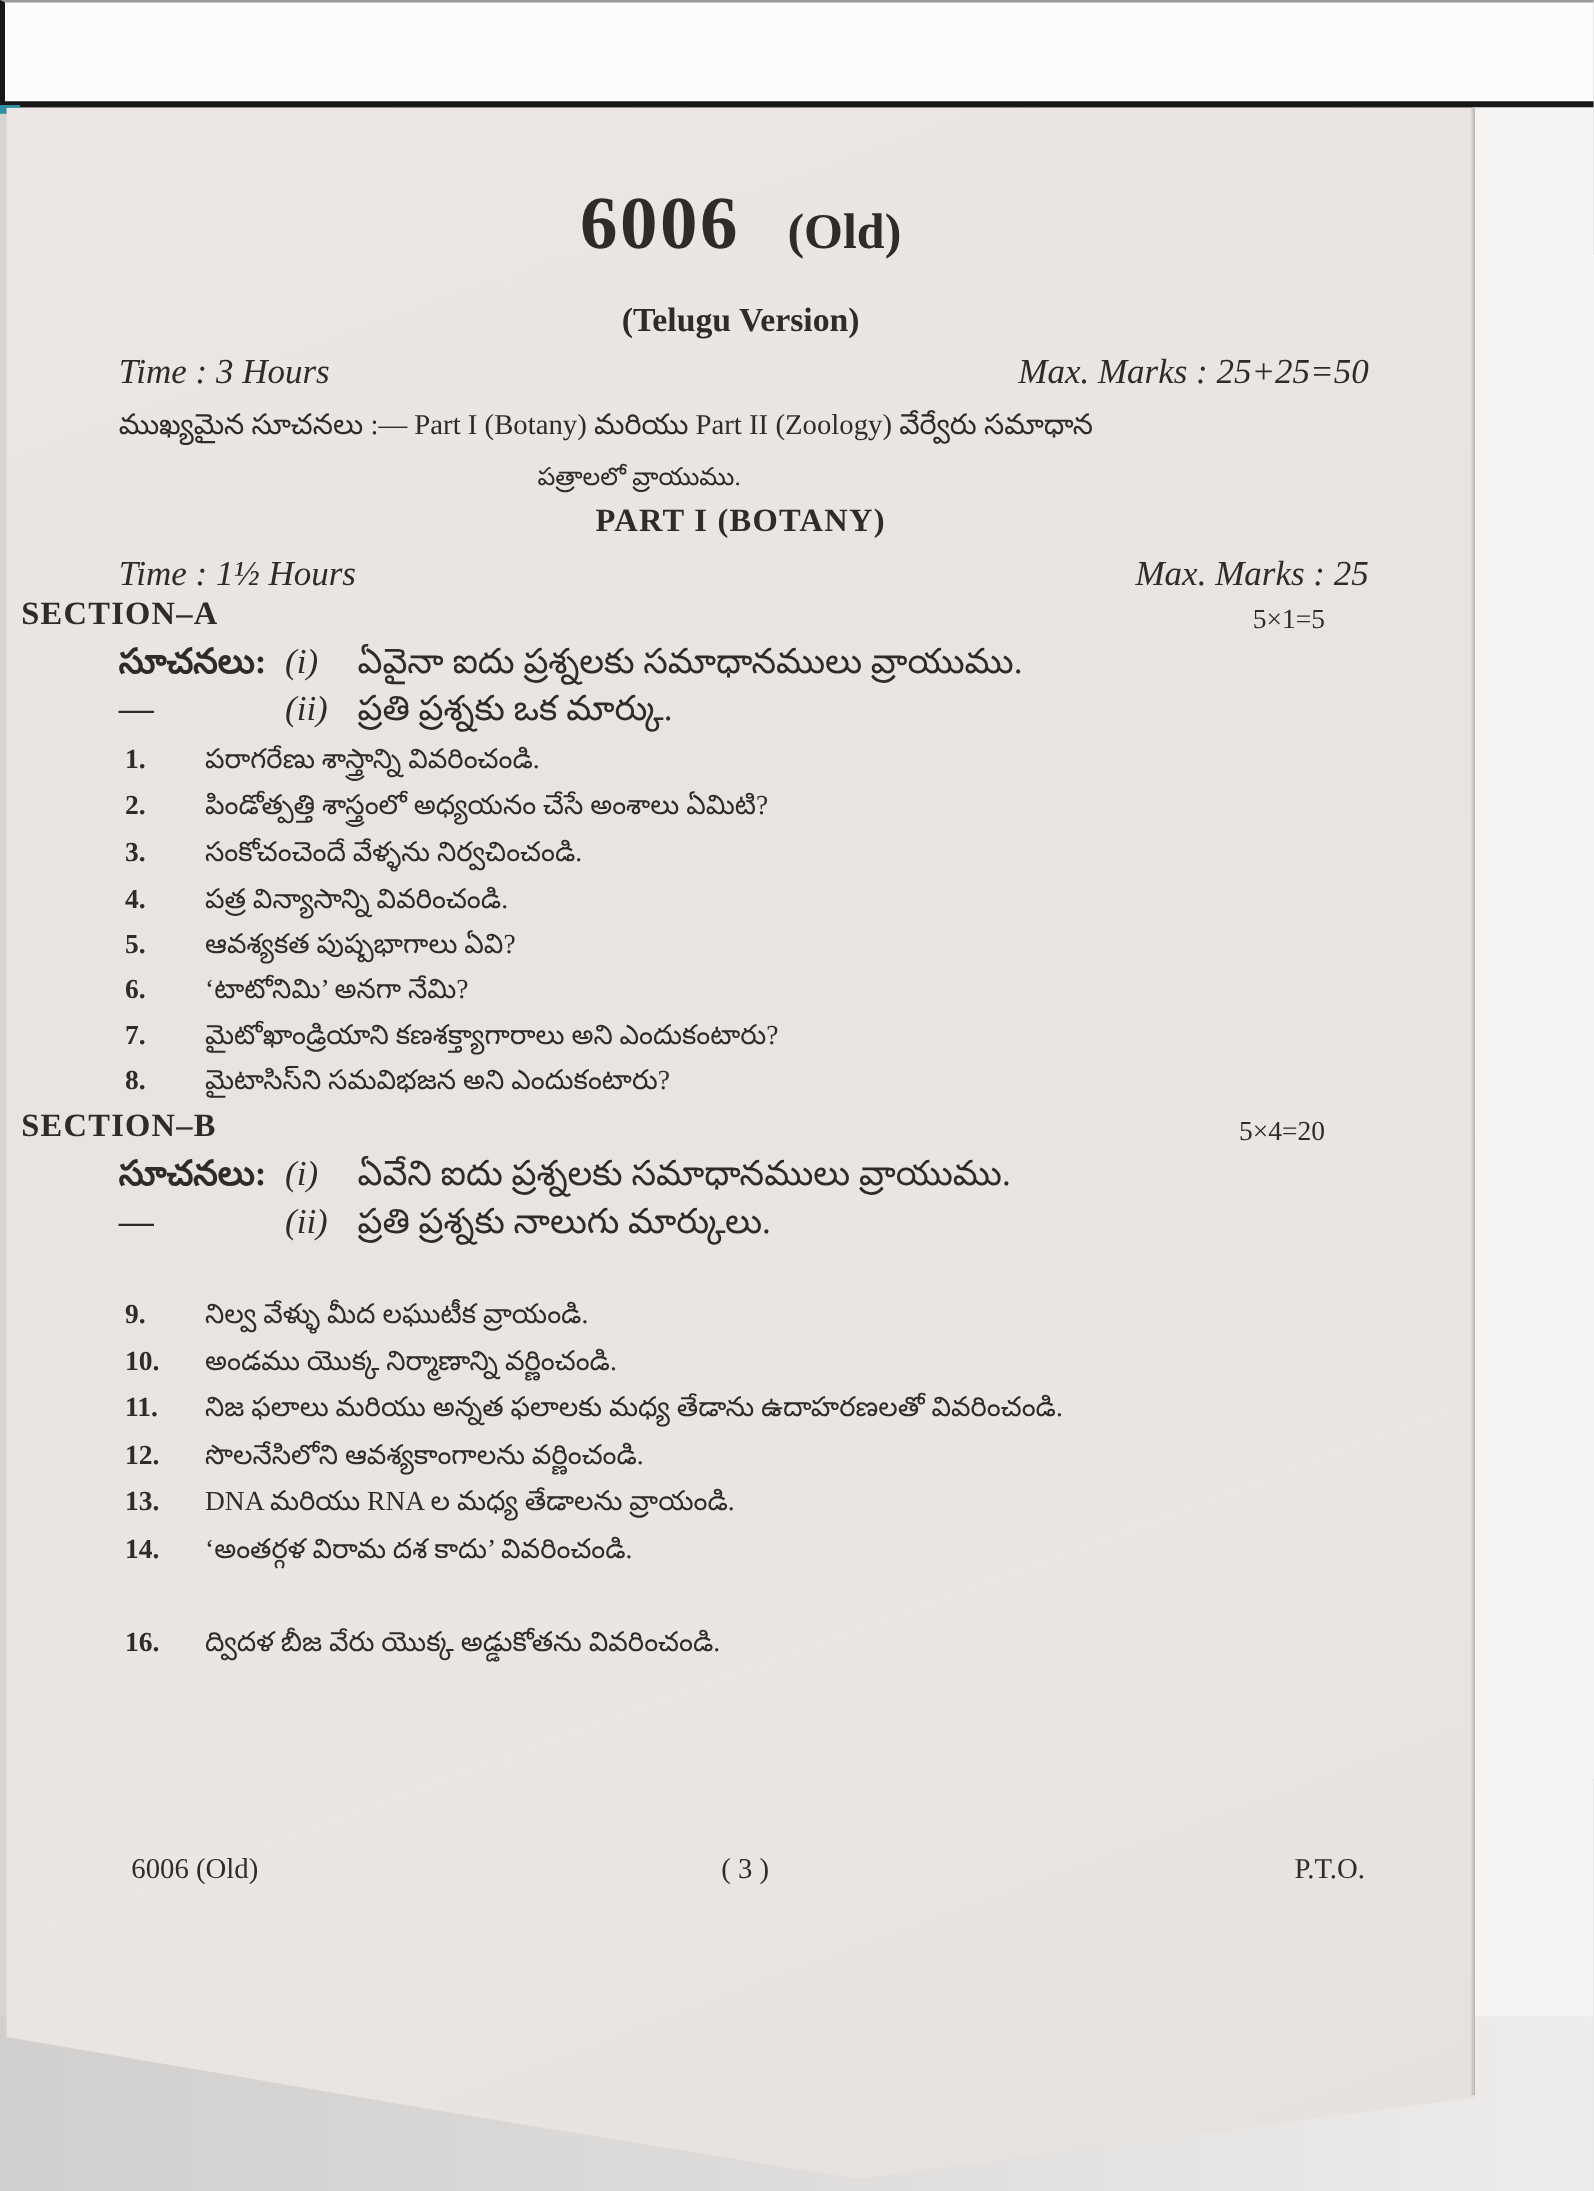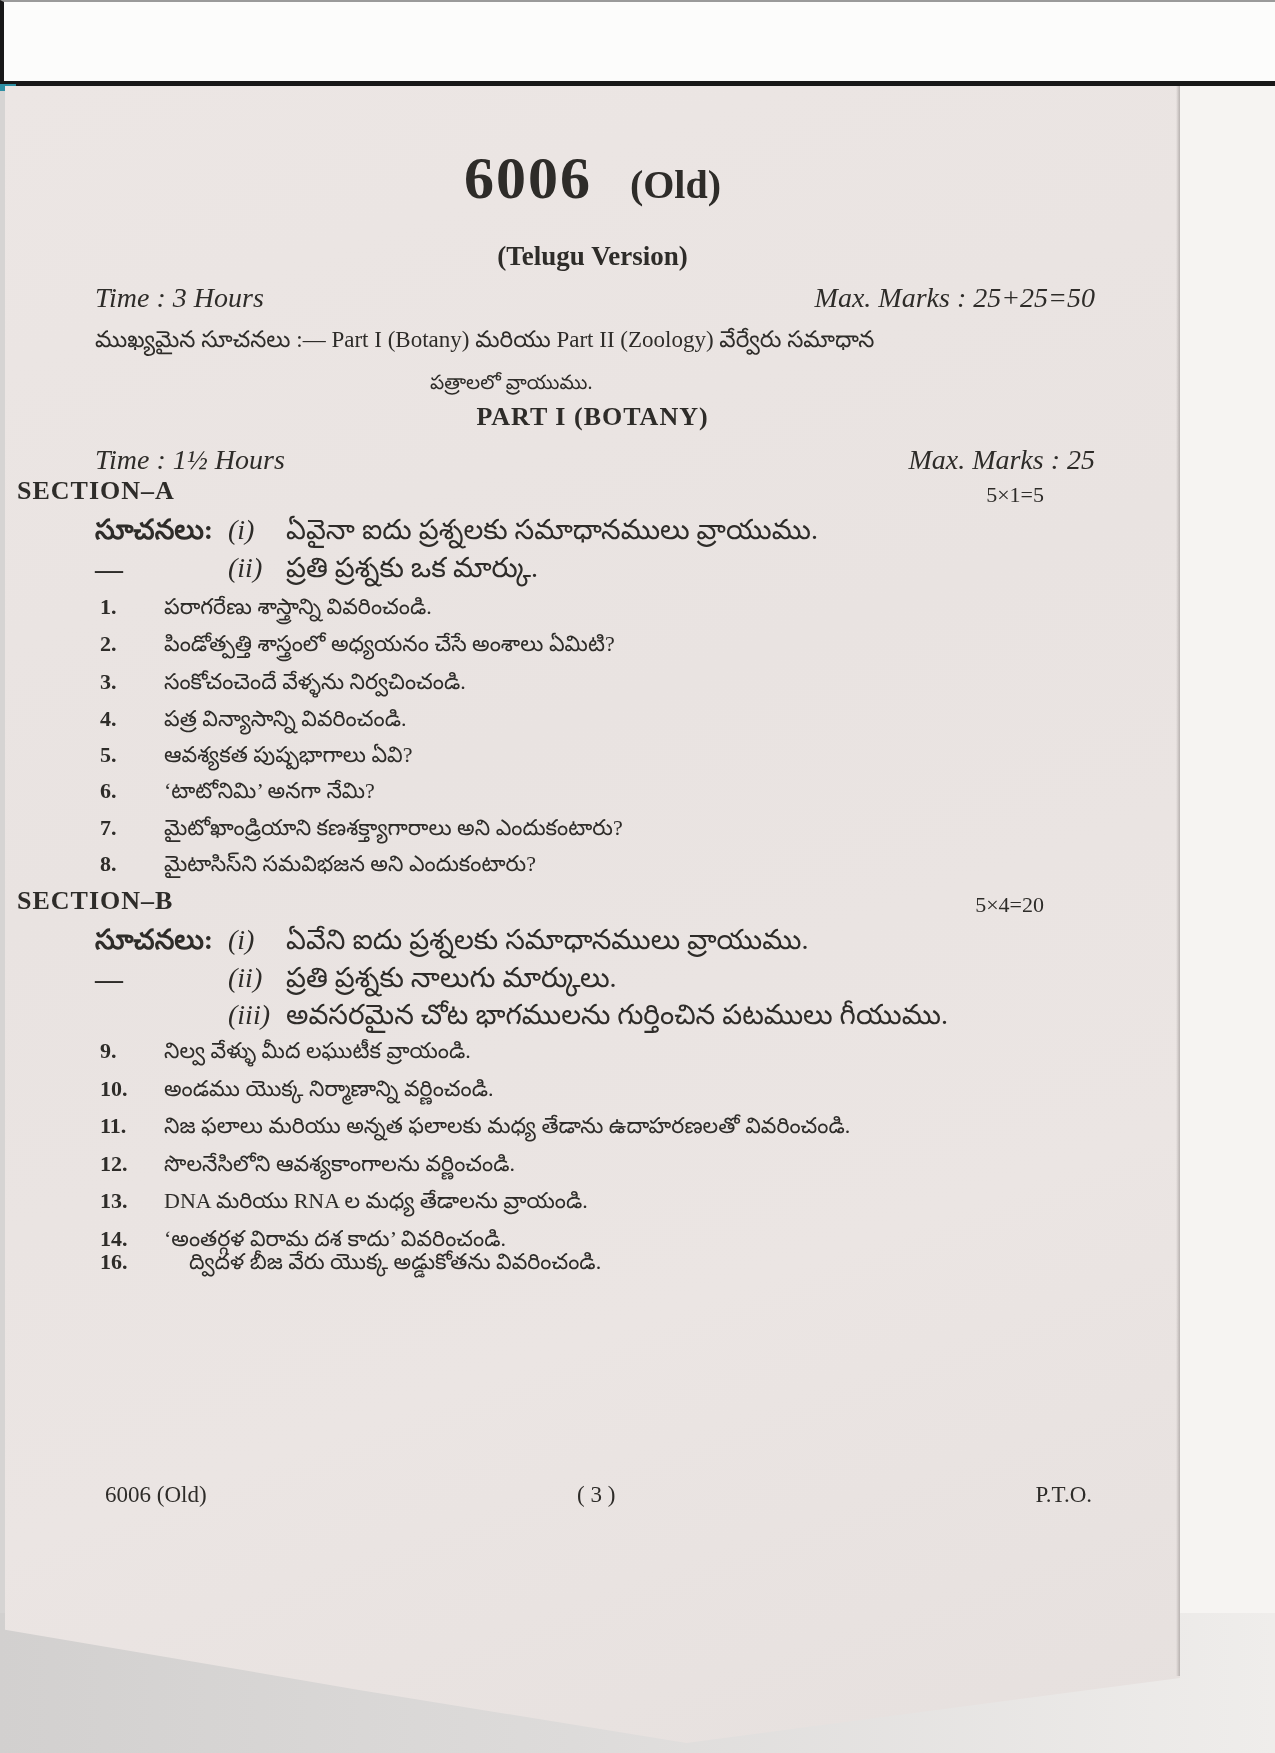--- a/index.html
+++ b/index.html
@@ -41,21 +41,21 @@
   .marks-row-2 { top:358px; }
   .bi { font-weight:normal; font-style:italic; font-size:28px; }
 
   .gen-instr-1 { top:241px; left:90px; right:60px; font-size:23px; }
   .gen-instr-2 { top:285px; left:425px; font-size:20px; }
 
   .part-title { top:316px; font-size:26px; font-weight:bold; letter-spacing:1px; }
 
   .section-header { left:0; right:0; }
   .section-header .sec-title { display:block; text-align:left; font-size:26px; font-weight:bold; letter-spacing:1px;margin-left:12px; }
-  .section-header .sec-marks { position:absolute; right:136px; top:6px; font-size:22px; font-weight:normal; }
+  .section-header .sec-marks { position:absolute; right:120px; top:6px; font-size:22px; font-weight:normal; }
   .sec-a-header { top:390px; }
   .sec-b-header { top:800px; }
 
   .instr-row { left:90px; right:50px; display:flex; font-size:28px; }
   .instr-label { width:133px; flex:none; font-weight:bold; }
   .instr-num { width:58px; flex:none; font-style:italic; }
   .instr-text { flex:1; }
 
   .q-row { left:95px; right:50px; display:flex; font-size:22px; }
   .q-num { width:64px; flex:none; font-weight:bold; }
@@ -155,25 +155,20 @@
   <div class="abs instr-row" style="top:838px;">
     <span class="instr-label">సూచనలు:—</span>
     <span class="instr-num">(i)</span>
     <span class="instr-text">ఏవేని ఐదు ప్రశ్నలకు సమాధానములు వ్రాయుము.</span>
   </div>
   <div class="abs instr-row" style="top:876px;">
     <span class="instr-label"></span>
     <span class="instr-num">(ii)</span>
     <span class="instr-text">ప్రతి ప్రశ్నకు నాలుగు మార్కులు.</span>
   </div>
-  <div class="abs instr-row" style="top:913px;">
-    <span class="instr-label"></span>
-    <span class="instr-num">(iii)</span>
-    <span class="instr-text">అవసరమైన చోట భాగములను గుర్తించిన పటములు గీయుము.</span>
-  </div>
 
   <div class="abs q-row" style="top:952px;">
     <span class="q-num">9.</span>
     <span class="q-text">నిల్వ వేళ్ళు మీద లఘుటీక వ్రాయండి.</span>
   </div>
   <div class="abs q-row" style="top:990px;">
     <span class="q-num">10.</span>
     <span class="q-text">అండము యొక్క నిర్మాణాన్ని వర్ణించండి.</span>
   </div>
   <div class="abs q-row" style="top:1027px;">
@@ -185,21 +180,21 @@
     <span class="q-text">సొలనేసిలోని ఆవశ్యకాంగాలను వర్ణించండి.</span>
   </div>
   <div class="abs q-row" style="top:1102px;">
     <span class="q-num">13.</span>
     <span class="q-text">DNA మరియు RNA ల మధ్య తేడాలను వ్రాయండి.</span>
   </div>
   <div class="abs q-row" style="top:1140px;">
     <span class="q-num">14.</span>
     <span class="q-text">‘అంతర్గళ విరామ దశ కాదు’ వివరించండి.</span>
   </div>
-  <div class="abs q-row" style="top:1163px;gap:25px;">
+  <div class="abs q-row" style="top:1215px;">
     <span class="q-num">16.</span>
     <span class="q-text">ద్విదళ బీజ వేరు యొక్క అడ్డుకోతను వివరించండి.</span>
   </div>
 
   <div class="abs footer-row">
     <span class="footer-left">6006 (Old)</span>
     <span class="footer-center">(  3  )</span>
     <span class="footer-right">P.T.O.</span>
   </div>
 </div>

